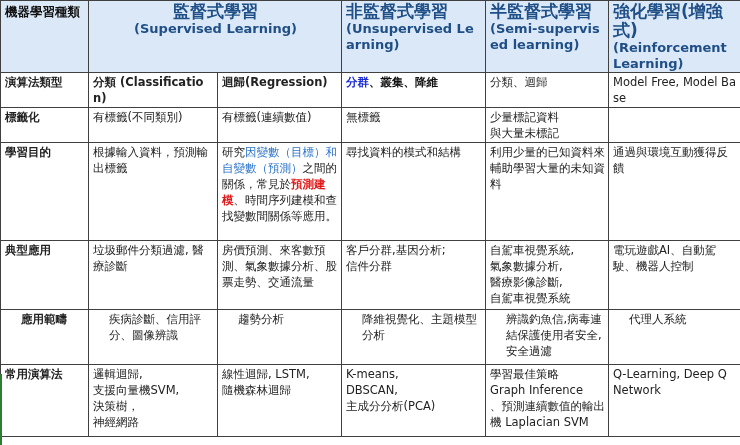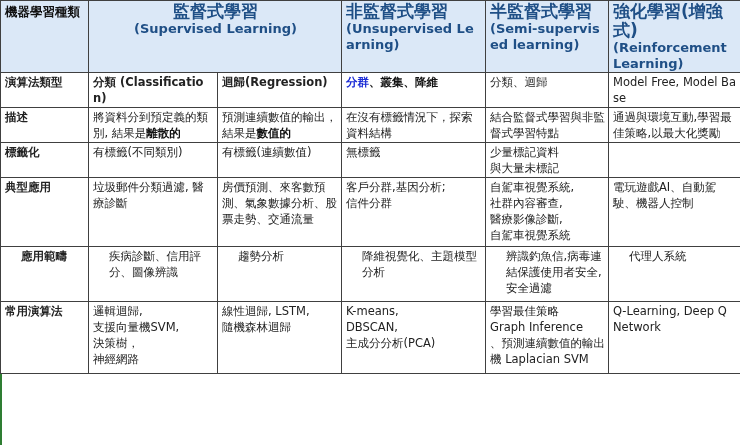--- a/index.html
+++ b/index.html
@@ -68,54 +68,52 @@
     <tr class="r1">
       <td class="rowhead">演算法類型</td>
       <td class="blue">分類 (Classification)</td>
       <td class="bold">迴歸(Regression)</td>
       <td>
         <span class="blue">分群</span><span class="bold">、叢集、降維</span>
       </td>
       <td class="gray">分類、迴歸</td>
       <td class="gray">Model Free, Model Base</td>
     </tr>
-    <tr class="r2">
-      <td class="rowhead">描述</td>
-      <td>
-        <span>將資料分到預定義的類別, 結果是</span><span class="bold">離散的</span>
-      </td>
-      <td>
-        <span>預測連續數值的輸出，結果是</span><span class="bold">數值的</span>
-      </td>
-      <td>在沒有標籤情況下，探索資料結構</td>
-      <td>結合監督式學習與非監督式學習特點</td>
-      <td>通過與環境互動,學習最佳策略,以最大化獎勵</td>
-    </tr>
     <tr class="r3">
       <td class="rowhead">標籤化</td>
       <td>有標籤(不同類別)</td>
       <td>有標籤(連續數值)</td>
       <td>無標籤</td>
       <td>
         <span class="line">少量標記資料</span>
         <span class="line">與大量未標記</span>
       </td>
       <td></td>
     </tr>
+    <tr class="r4">
+      <td class="rowhead">學習目的</td>
+      <td>根據輸入資料，預測輸出標籤</td>
+      <td>
+        <span>研究</span><span class="lightblue">因變數（目標）和自變數（預測）</span><span>之間的關係，常見於</span><span class="red">預測建模</span><span>、時間序列建模和查找變數間關係等應用。</span>
+      </td>
+      <td>尋找資料的模式和結構</td>
+      <td>利用少量的已知資料來輔助學習大量的未知資料</td>
+      <td>通過與環境互動獲得反饋</td>
+    </tr>
     <tr class="r5">
       <td class="rowhead">典型應用</td>
       <td>垃圾郵件分類過濾, 醫療診斷</td>
       <td>房價預測、來客數預測、氣象數據分析、股票走勢、交通流量</td>
       <td>
         <span class="line">客戶分群,基因分析;</span>
         <span class="line">信件分群</span>
       </td>
       <td>
         <span class="line">自駕車視覺系統,</span>
-        <span class="line">社群內容審查,</span>
+        <span class="line">氣象數據分析,</span>
         <span class="line">醫療影像診斷,</span>
         <span class="line">自駕車視覺系統</span>
       </td>
       <td>電玩遊戲AI、自動駕駛、機器人控制</td>
     </tr>
     <tr class="r6">
       <td class="rowhead">應用範疇</td>
       <td>疾病診斷、信用評分、圖像辨識</td>
       <td>趨勢分析</td>
       <td>降維視覺化、主題模型分析</td>

